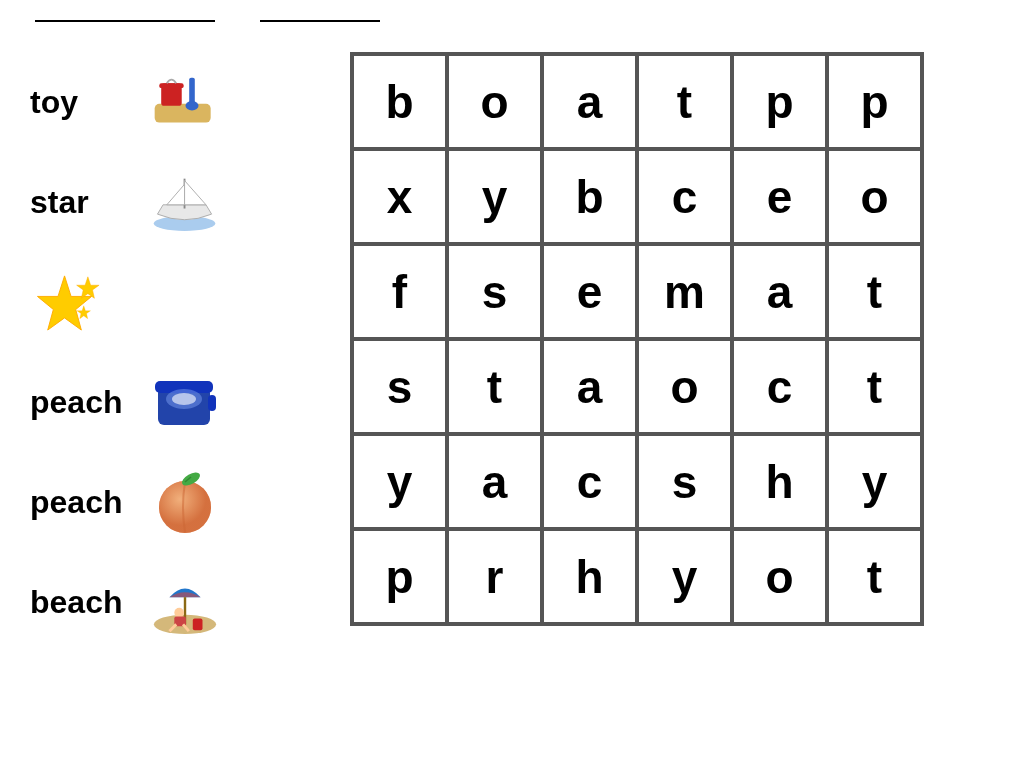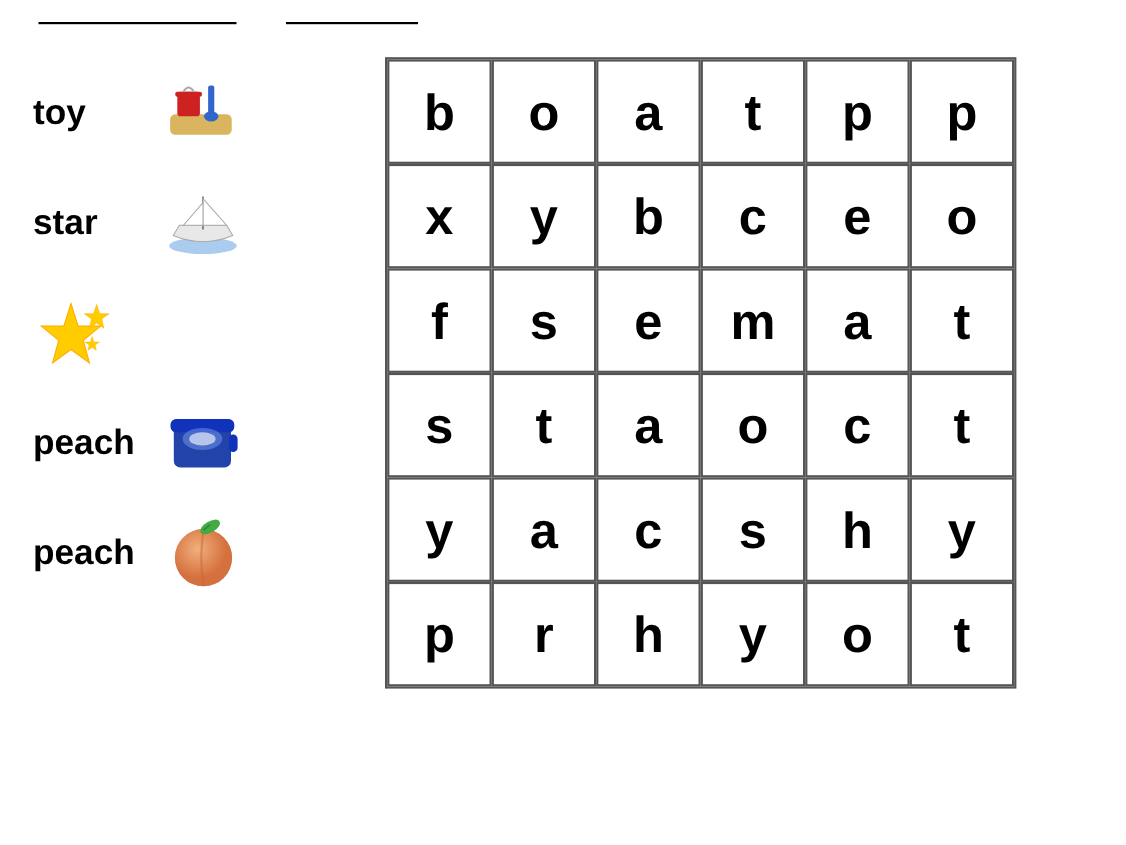--- a/index.html
+++ b/index.html
@@ -183,20 +183,41 @@
           </defs>
 
           <path d="M34 15 Q30 40 34 65" stroke="#cc6633" stroke-width="2" fill="none" opacity="0.5"></path>
 
           <ellipse cx="40" cy="12" rx="10" ry="5" fill="#44aa44" transform="rotate(-30 40 12)"></ellipse>
           <line x1="34" y1="15" x2="40" y2="10" stroke="#338833" stroke-width="1.5"></line>
         </svg>
       </div>
     </div>
 
+    <div class="word-row">
+      <span class="word-label">beach</span>
+      <div class="word-icon">
+        <svg width="72" height="70" viewBox="0 0 72 70">
+
+          <ellipse cx="36" cy="58" rx="32" ry="10" fill="#d4b87a"></ellipse>
+
+          <path d="M20 30 Q36 12 52 30 Z" fill="#2277cc"></path>
+          <path d="M20 30 Q36 20 52 30" fill="#cc4444" opacity="0.6"></path>
+          <line x1="36" y1="30" x2="36" y2="58" stroke="#8b6914" stroke-width="2.5"></line>
+
+          <circle cx="30" cy="46" r="5" fill="#ffcc99"></circle>
+          <rect x="25" y="50" width="12" height="10" rx="2" fill="#cc4444"></rect>
+
+          <line x1="27" y1="58" x2="20" y2="65" stroke="#ffcc99" stroke-width="3"></line>
+          <line x1="34" y1="58" x2="40" y2="65" stroke="#ffcc99" stroke-width="3"></line>
+
+          <rect x="44" y="52" width="10" height="12" rx="2" fill="#cc2222"></rect>
+        </svg>
+      </div>
+    </div>
   </div>
 
   <div class="grid" id="letter-grid">
   <div class="grid-cell">b</div>
       <div class="grid-cell">o</div>
       <div class="grid-cell">a</div>
       <div class="grid-cell">t</div>
       <div class="grid-cell">p</div>
       <div class="grid-cell">p</div>
       <div class="grid-cell">x</div>

